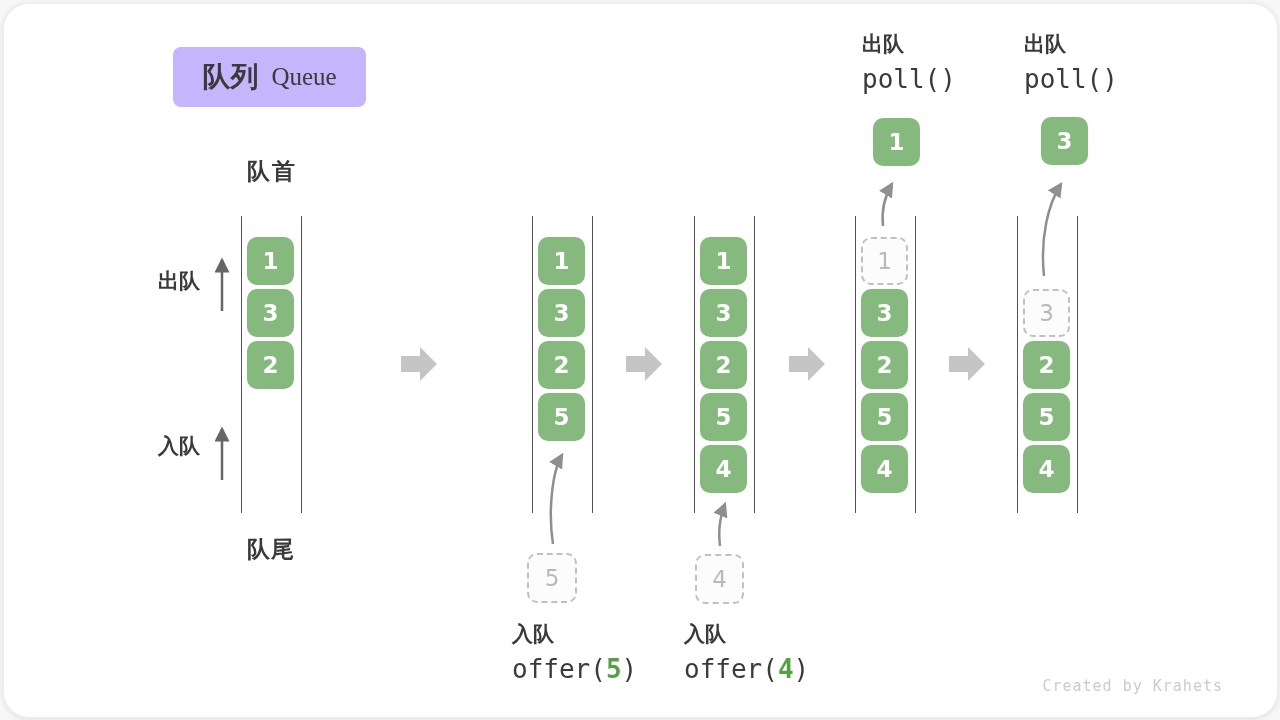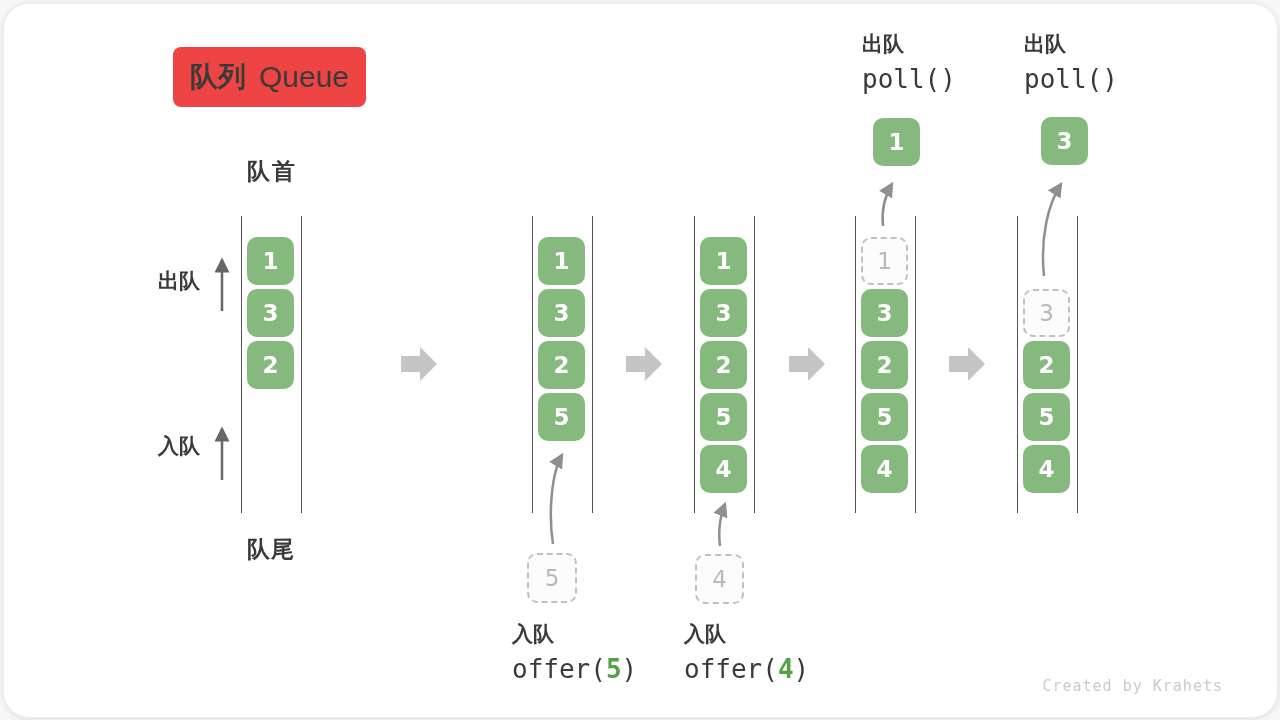--- a/index.html
+++ b/index.html
@@ -12,25 +12,25 @@
   .card {
     position:absolute; left:3px; top:3px; width:1273px; height:713px;
     background:#ffffff; border-radius:26px;
     border:1px solid #ededed;
     box-shadow:0 1px 6px rgba(0,0,0,0.10);
   }
   .overlay { position:absolute; left:0; top:0; width:1280px; height:720px; pointer-events:none; }
 
   .badge {
     position:absolute; left:169px; top:43px; width:193px; height:60px;
-    background:#ef4444; border-radius:8px;
+    background:#c4b5fd; border-radius:8px;
     display:flex; align-items:center; justify-content:center; gap:13px;
   }
   .badge-zh { font-size:28px; font-weight:bold; color:#3a3a3a; }
-  .badge-en { font-family:Liberation Sans, sans-serif; font-size:30px; color:#3a3a3a; }
+  .badge-en { font-family:Liberation Serif, serif; font-size:25px; color:#3a3a3a; }
 
   .zh-label { position:absolute; color:#3a3a3a; font-weight:bold; white-space:nowrap; }
   .lbl-front { left:243px; top:152px; font-size:23px; letter-spacing:2px;text-align:right; }
   .lbl-rear  { left:243px; top:530px; font-size:23px; letter-spacing:1px;text-align:right; }
   .lbl-deq   { left:154px; top:263px; font-size:21px; }
   .lbl-enq   { left:154px; top:428px; font-size:21px; }
 
   .channel {
     position:absolute; top:212px; height:297px; width:61px;
     box-sizing:border-box;

